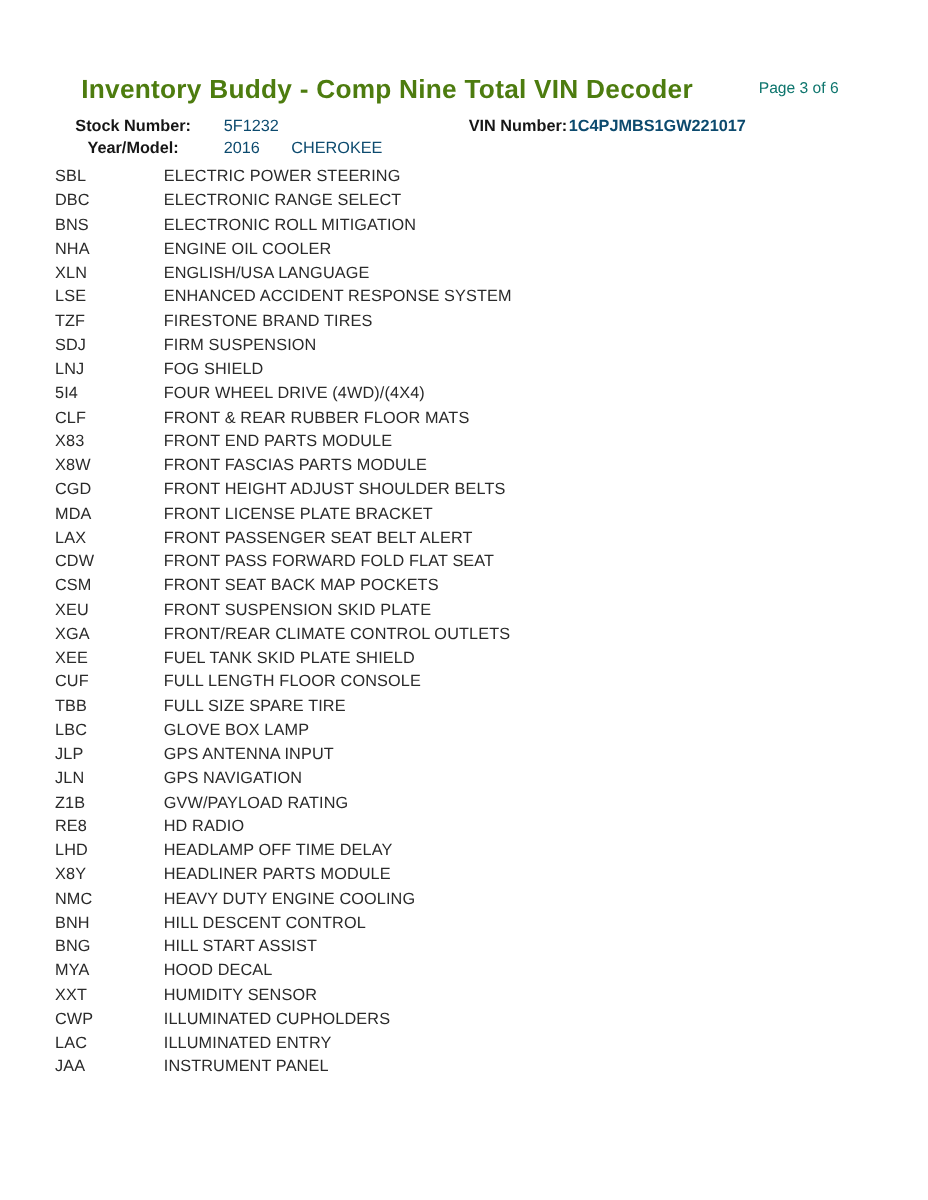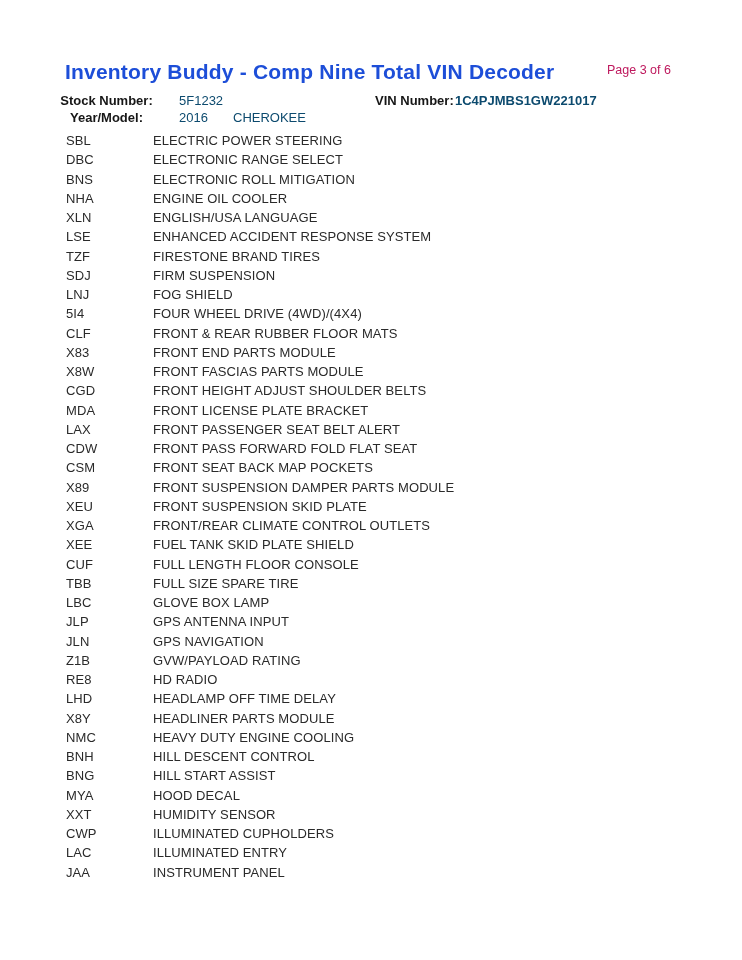--- a/index.html
+++ b/index.html
@@ -11,30 +11,30 @@
     font-family: "Liberation Sans", sans-serif;
     color: #2a2a2a;
     overflow: hidden;
   }
   .title {
     position: absolute;
     left: 65px;
     top: 60px;
     font-size: 21px;
     font-weight: bold;
-    color: #1d4ed8;
+    color: #4d7c0f;
     letter-spacing: 0.2px;
     white-space: nowrap;
   }
   .page-info {
     position: absolute;
     left: 607px;
     top: 63px;
     font-size: 12.5px;
-    color: #be185d;
+    color: #0f766e;
     white-space: nowrap;
     text-align: center;
   }
   .hdr-row {
     position: absolute;
     left: 0;
     width: 742px;
     height: 16px;
     font-size: 13px;
   }
@@ -64,21 +64,21 @@
   .options {
     position: absolute;
     left: 0;
     top: 131px;
     width: 742px;
   }
   .row {
     height: 19.25px;
     line-height: 19.25px;
     font-size: 13px;
-    padding-left: 66px;
+    padding-left: 44px;
     white-space: nowrap;
     color: #2a2a2a;
     letter-spacing: 0.1px;
   }
   .code {
     display: inline-block;
     width: 87px;
     vertical-align: top;
   }
   .desc {
@@ -120,21 +120,20 @@
       <div class="row"><span class="code">LNJ</span><span class="desc">FOG SHIELD</span></div>
       <div class="row"><span class="code">5I4</span><span class="desc">FOUR WHEEL DRIVE (4WD)/(4X4)</span></div>
       <div class="row"><span class="code">CLF</span><span class="desc">FRONT &amp; REAR RUBBER FLOOR MATS</span></div>
       <div class="row"><span class="code">X83</span><span class="desc">FRONT END PARTS MODULE</span></div>
       <div class="row"><span class="code">X8W</span><span class="desc">FRONT FASCIAS PARTS MODULE</span></div>
       <div class="row"><span class="code">CGD</span><span class="desc">FRONT HEIGHT ADJUST SHOULDER BELTS</span></div>
       <div class="row"><span class="code">MDA</span><span class="desc">FRONT LICENSE PLATE BRACKET</span></div>
       <div class="row"><span class="code">LAX</span><span class="desc">FRONT PASSENGER SEAT BELT ALERT</span></div>
       <div class="row"><span class="code">CDW</span><span class="desc">FRONT PASS FORWARD FOLD FLAT SEAT</span></div>
       <div class="row"><span class="code">CSM</span><span class="desc">FRONT SEAT BACK MAP POCKETS</span></div>
-      <div class="row"><span class="code">X89</span><span class="desc">FRONT SUSPENSION DAMPER PARTS MODULE</span></div>
       <div class="row"><span class="code">XEU</span><span class="desc">FRONT SUSPENSION SKID PLATE</span></div>
       <div class="row"><span class="code">XGA</span><span class="desc">FRONT/REAR CLIMATE CONTROL OUTLETS</span></div>
       <div class="row"><span class="code">XEE</span><span class="desc">FUEL TANK SKID PLATE SHIELD</span></div>
       <div class="row"><span class="code">CUF</span><span class="desc">FULL LENGTH FLOOR CONSOLE</span></div>
       <div class="row"><span class="code">TBB</span><span class="desc">FULL SIZE SPARE TIRE</span></div>
       <div class="row"><span class="code">LBC</span><span class="desc">GLOVE BOX LAMP</span></div>
       <div class="row"><span class="code">JLP</span><span class="desc">GPS ANTENNA INPUT</span></div>
       <div class="row"><span class="code">JLN</span><span class="desc">GPS NAVIGATION</span></div>
       <div class="row"><span class="code">Z1B</span><span class="desc">GVW/PAYLOAD RATING</span></div>
       <div class="row"><span class="code">RE8</span><span class="desc">HD RADIO</span></div>

